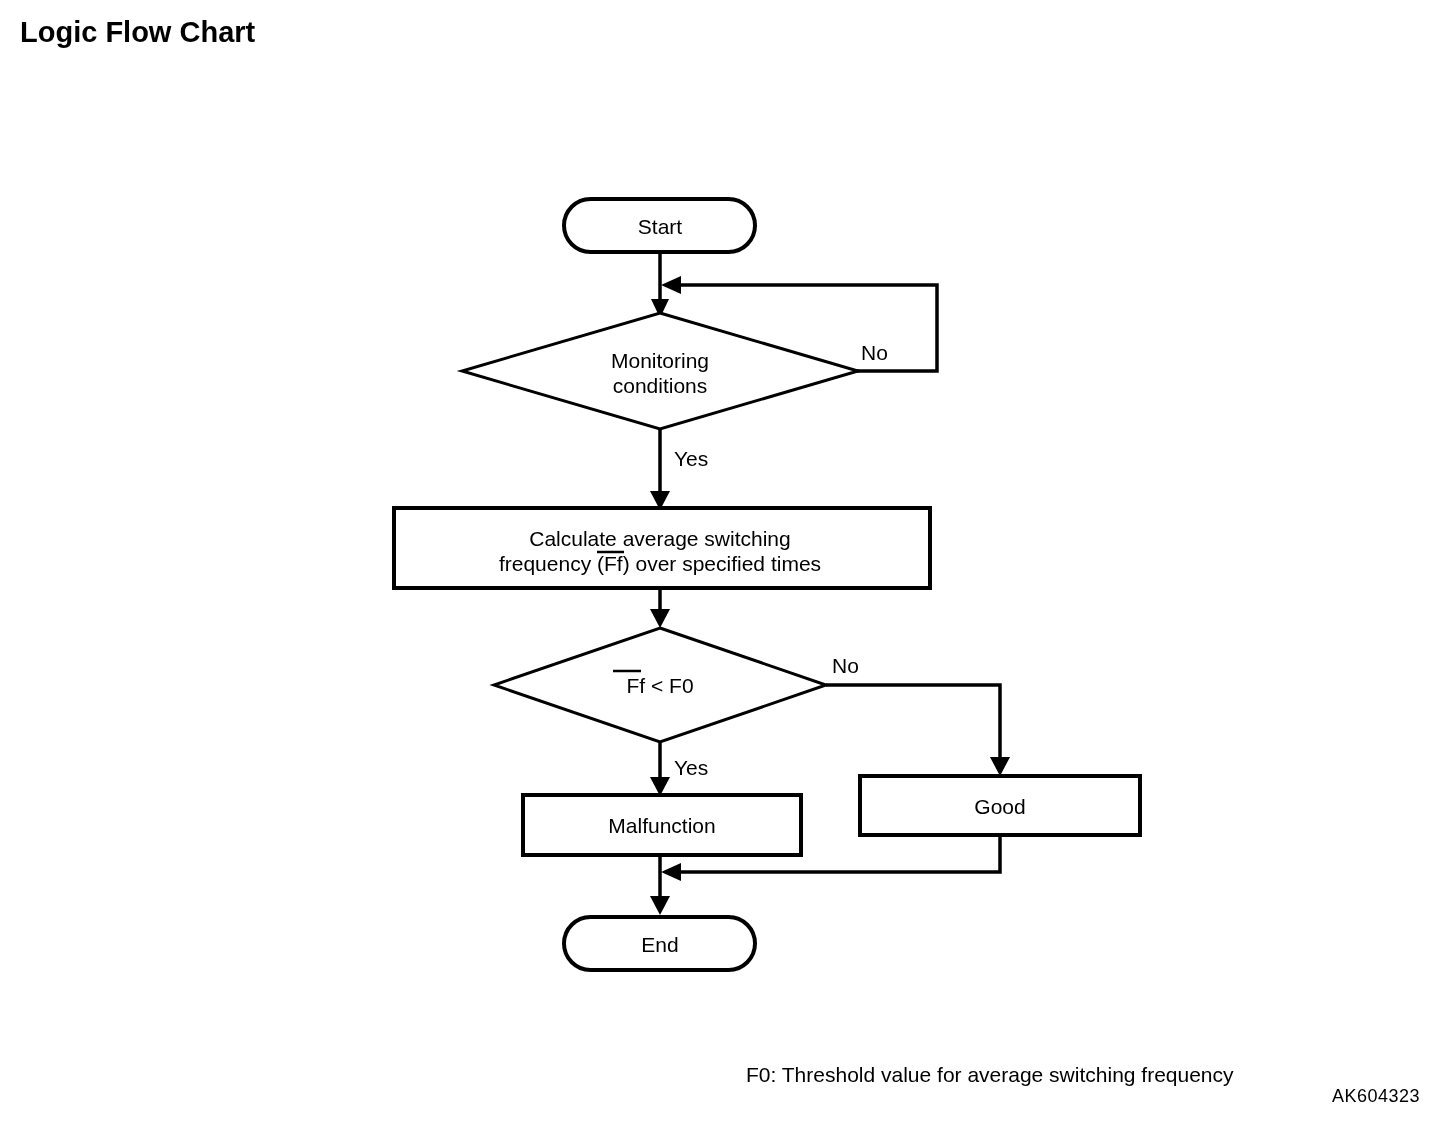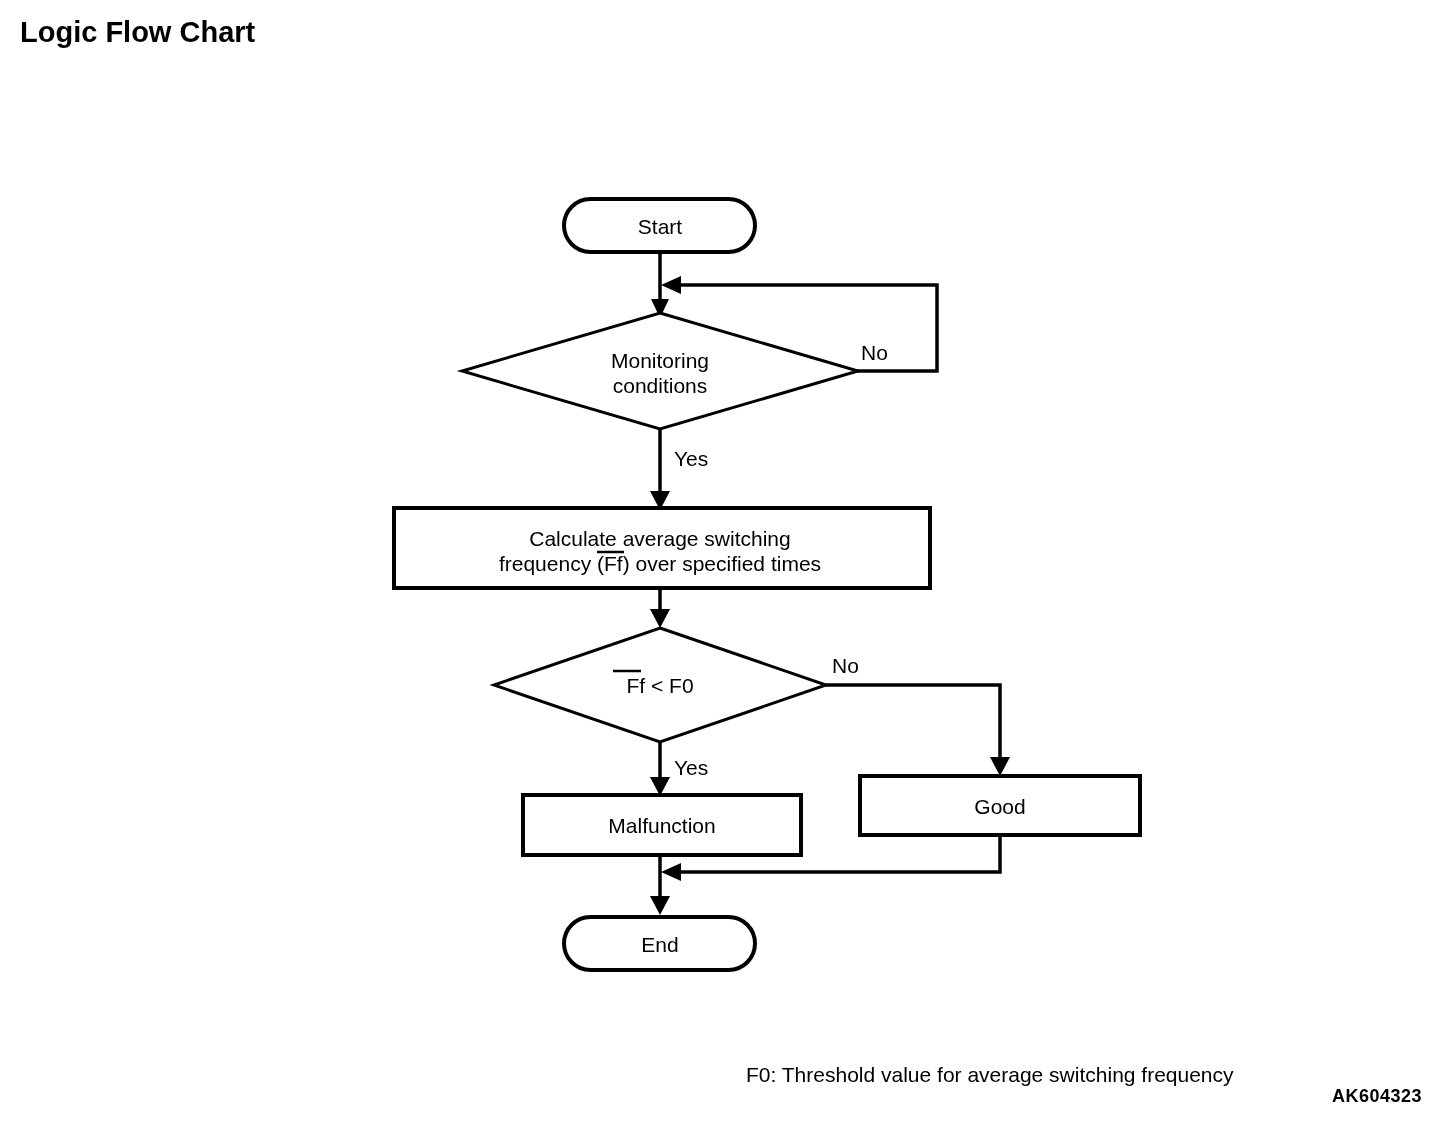--- a/index.html
+++ b/index.html
@@ -37,21 +37,21 @@
     left: 746px;
     top: 1063px;
     font-size: 21px;
     white-space: nowrap;
   }
   #figure-code {
     position: absolute;
     left: 1332px;
     top: 1086px;
     font-size: 18px;
-    font-weight: bold;
+    font-weight: normal;
     letter-spacing: 0.5px;
     white-space: nowrap;
   }
   .node-text {
     font-family: "Liberation Sans", sans-serif;
     font-size: 21px;
     fill: #000000;
   }
   .branch-label {
     font-family: "Liberation Sans", sans-serif;

